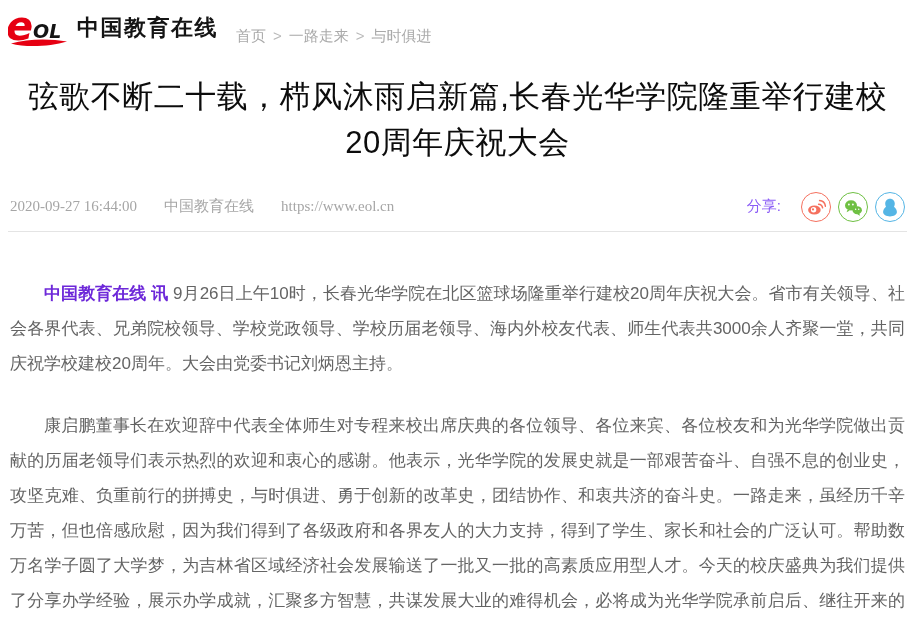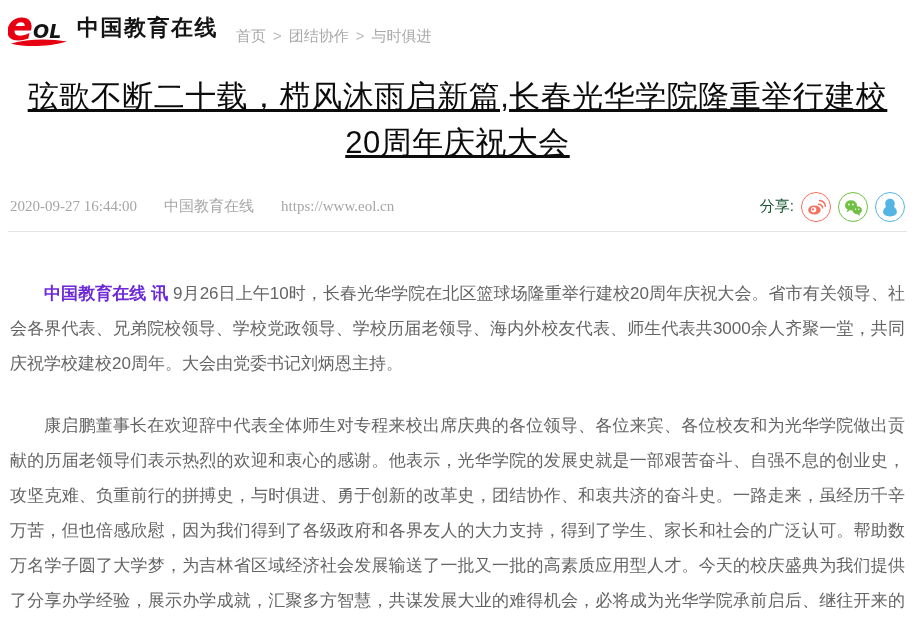--- a/index.html
+++ b/index.html
@@ -10,28 +10,28 @@
   
   .site-header { display: flex; align-items: center; padding: 8px 10px 0 8px; height: 50px; }
   .logo { display: flex; align-items: flex-end; text-decoration: none; cursor: pointer; }
   .logo svg { display: block; }
   .site-name { font-size: 22px; font-weight: bold; color: #141414; letter-spacing: 1.5px; margin-left: 7px; margin-bottom: 6px; }
   .breadcrumb { margin-left: 18px; margin-bottom: 4px; align-self: flex-end; color: #a9a9a9; font-size: 15px; display: flex; gap: 7px; text-align: center; }
   .breadcrumb a { color: #a9a9a9; text-decoration: none; cursor: pointer; }
   .breadcrumb .sep { color: #b9b9b9; }
 
   
-  .article-title { margin: 24px 14px 0; text-align: center; font-size: 31px; font-weight: 400; color: #0c0c0c; line-height: 1.48; letter-spacing: 0.5px; text-decoration: underline; }
+  .article-title { margin: 24px 14px 0; text-align: center; font-size: 31px; font-weight: 400; color: #0c0c0c; line-height: 1.48; letter-spacing: 0.5px; }
 
   
   .meta { display: flex; align-items: center; padding: 0 10px 0 10px; margin-top: 26px; color: #a6a6a6; font-size: 15px; }
   .meta .m-item { margin-right: 27px; font-family: Liberation Serif, serif; }
   .meta .m-url { cursor: pointer; }
   .meta .spacer { flex: 1; }
-  .share-label { color: #14532d; }
+  .share-label { margin-right: 13px; color: #8b5cf6; }
   .share-btn { width: 30px; height: 30px; border-radius: 50%; background: #fff; display: flex; align-items: center; justify-content: center; padding: 0; margin-left: 7px; cursor: pointer; }
   .share-btn svg { display: block; }
   .share-weibo  { border: 1px solid #f5705e; color: #f5705e; }
   .share-wechat { border: 1px solid #6fc043; color: #6fc043; }
   .share-qq     { border: 1px solid #54b5e5; color: #54b5e5; }
 
   .divider { border: none; border-top: 1px solid #e4e4e4; margin: 9px 8px 0 8px; }
 
   
   .article-body { padding: 0 10px; margin-top: 44px; }
@@ -48,21 +48,21 @@
       <svg width="62" height="40" viewBox="0 0 62 40">
         <text x="-2" y="31" font-size="40" font-weight="bold" font-style="italic" font-family="'DejaVu Sans', sans-serif" fill="#e60012">e</text>
         <text x="25" y="29" font-size="19" font-weight="bold" font-style="italic" font-family="'DejaVu Sans', sans-serif" fill="#141414">OL</text>
         <path d="M3 34.5 C 20 29.5, 42 29.5, 59 32.5 C 42 37.5, 18 38.8, 3 34.5 Z" fill="#e60012"></path>
       </svg>
       <span class="site-name">中国教育在线</span>
     </a>
     <nav class="breadcrumb">
       <a>首页</a>
       <span class="sep">&gt;</span>
-      <a>团结协作</a>
+      <a>一路走来</a>
       <span class="sep">&gt;</span>
       <a>与时俱进</a>
     </nav>
   </header>
 
   <h1 class="article-title">弦歌不断二十载，栉风沐雨启新篇,长春光华学院隆重举行建校20周年庆祝大会</h1>
 
   <div class="meta">
     <span class="m-item">2020-09-27 16:44:00</span>
     <span class="m-item">中国教育在线</span>

